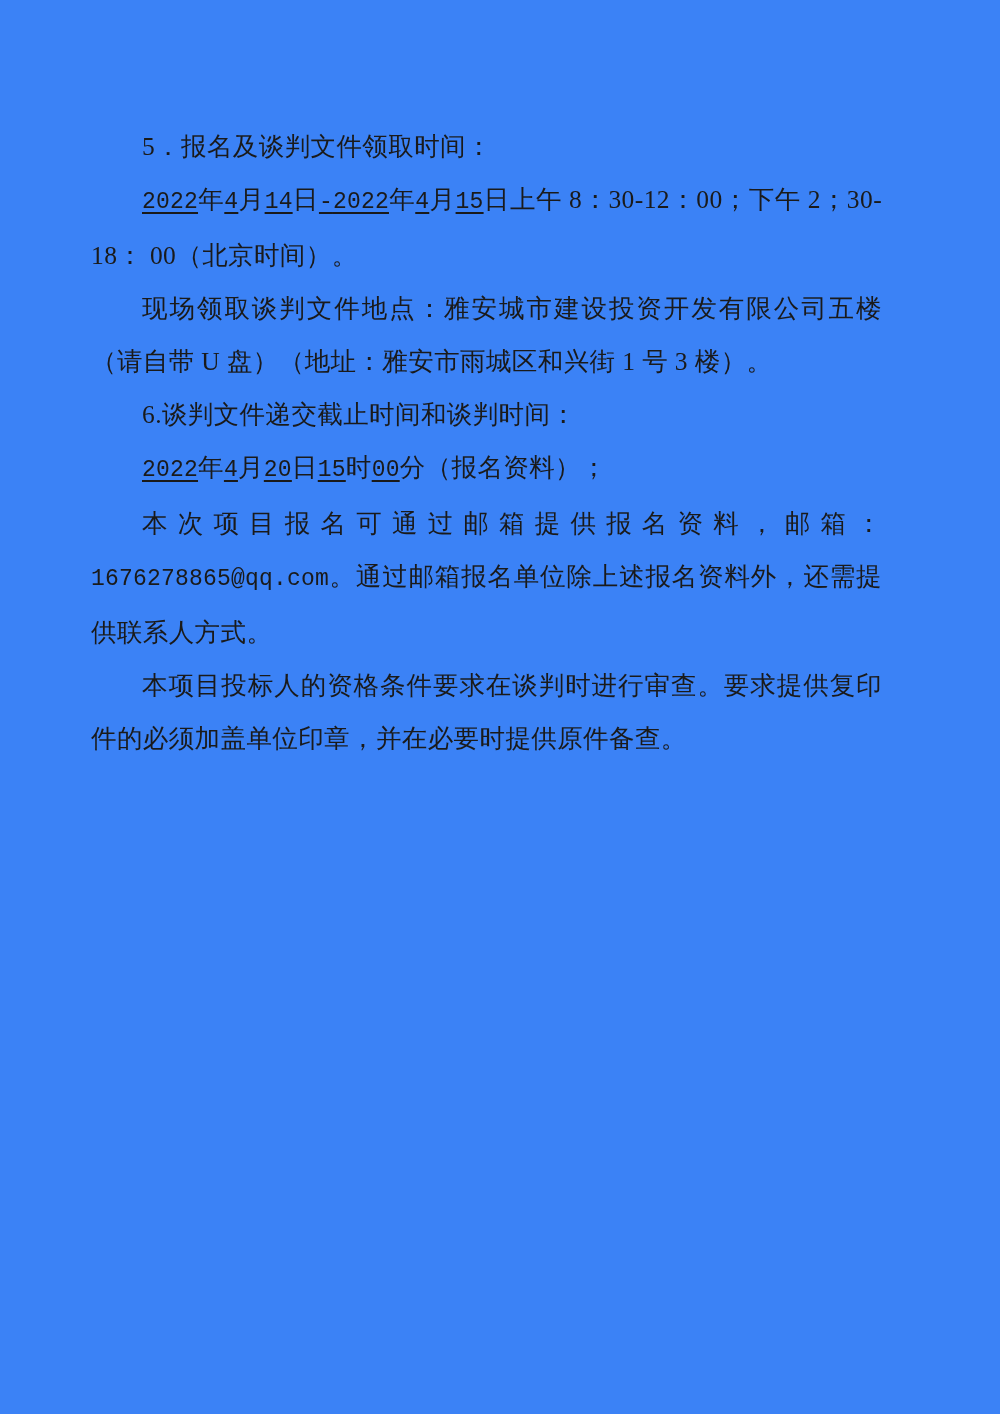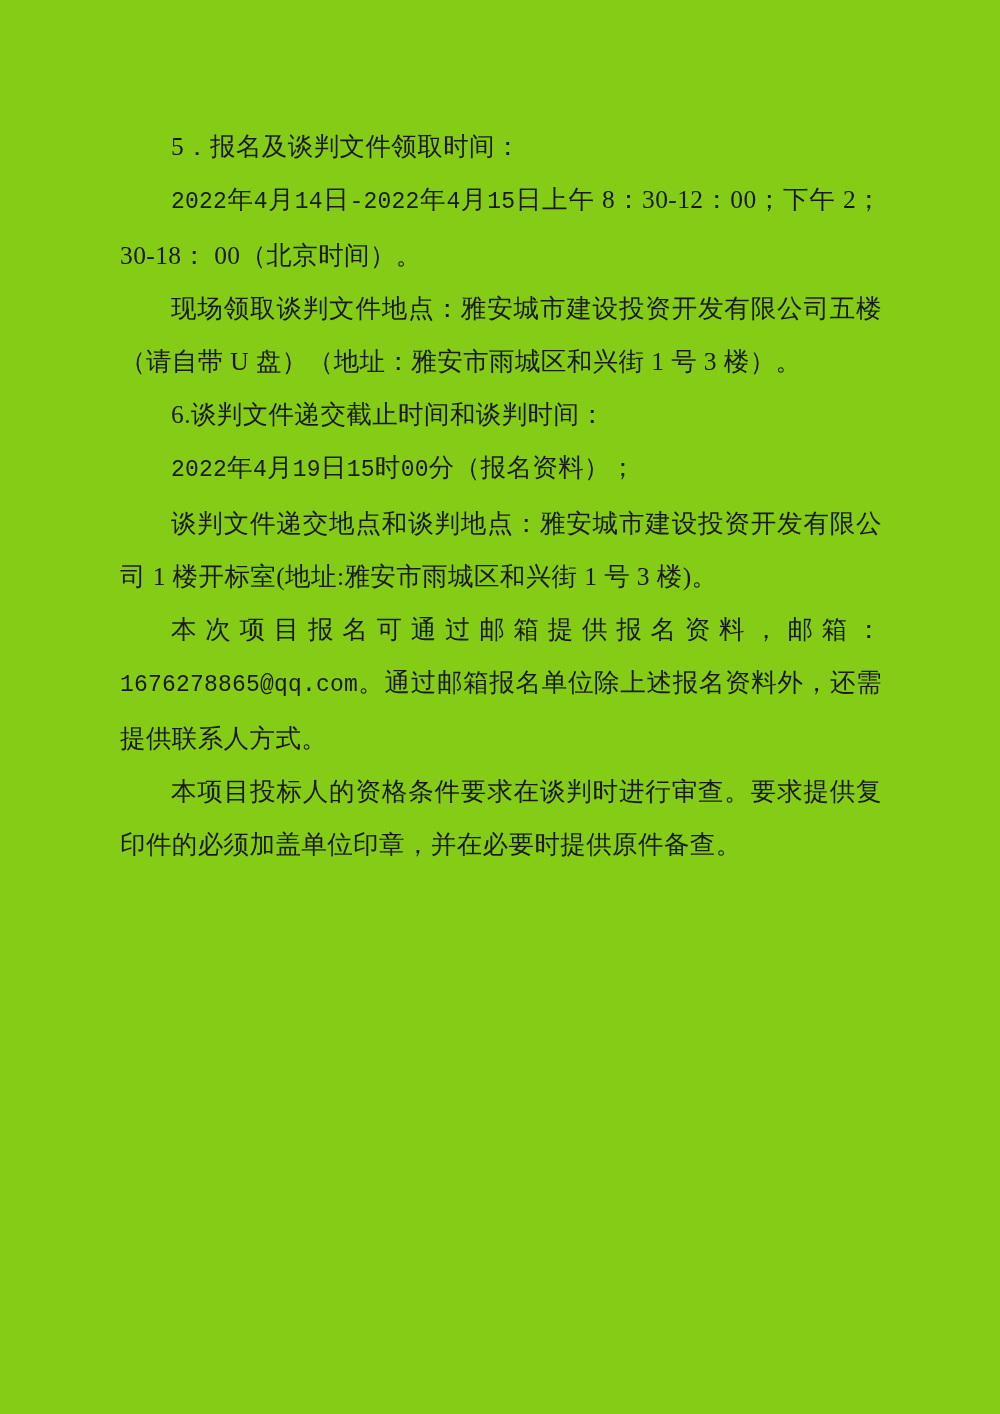--- a/index.html
+++ b/index.html
@@ -12,38 +12,39 @@
     height: 1414px;
     font-family: "Liberation Serif", "DejaVu Serif", serif;
     color: #1a1a1a;
     position: relative;
     overflow: hidden;
   }
   
   .page {
     position: absolute;
     inset: 0;
-    background: #84cc16;
+    background: #3b82f6;
     box-sizing: border-box;
-    padding: 120px 118px 60px 120px;
+    padding: 120px 118px 60px 91px;
   }
   .body-text {
     font-size: 25.5px;
     line-height: 53px;
     letter-spacing: 0.4px;
     text-align: justify;
     text-justify: inter-ideograph;
   }
   .para {
     margin: 0 0 0 0;
   }
   .indent {
     text-indent: 2em;
   }
   .u {
+    text-decoration: underline;
     text-underline-offset: 4px;
   }
   .mono {
     font-family: "Liberation Mono", "DejaVu Sans Mono", monospace;
     font-size: 23px;
     letter-spacing: 0.2px;
   }
   .nb {
     white-space: nowrap;
   }
@@ -64,26 +65,23 @@
 
     <p class="para indent">
       <span>现场领取谈判文件地点：雅安城市建设投资开发有限公司五楼（请自带 U 盘）（地址：雅安市雨城区和兴街 1 号 3 楼）。</span>
     </p>
 
     <p class="para indent">
       <span>6.谈判文件递交截止时间和谈判时间：</span>
     </p>
 
     <p class="para indent">
-      <span class="u mono nb">2022</span><span>年</span><span class="u mono nb">4</span><span>月</span><span class="u mono nb">19</span><span>日</span><span class="u mono nb">15</span><span>时</span><span class="u mono nb">00</span><span>分（报名资料）；</span>
+      <span class="u mono nb">2022</span><span>年</span><span class="u mono nb">4</span><span>月</span><span class="u mono nb">20</span><span>日</span><span class="u mono nb">15</span><span>时</span><span class="u mono nb">00</span><span>分（报名资料）；</span>
     </p>
 
-    <p class="para indent">
-      <span>谈判文件递交地点和谈判地点：雅安城市建设投资开发有限公司 1 楼开标室(地址:雅安市雨城区和兴街 1 号 3 楼)。</span>
-    </p>
 
 
 
     <p class="para indent">
       <span>本次项目报名可通过邮箱提供报名资料，邮箱：</span><span class="mono">1676278865@qq.com</span><span>。通过邮箱报名单位除上述报名资料外，还需提供联系人方式。</span>
     </p>
 
     <p class="para indent">
       <span>本项目投标人的资格条件要求在谈判时进行审查。要求提供复印件的必须加盖单位印章，并在必要时提供原件备查。</span>
     </p>

